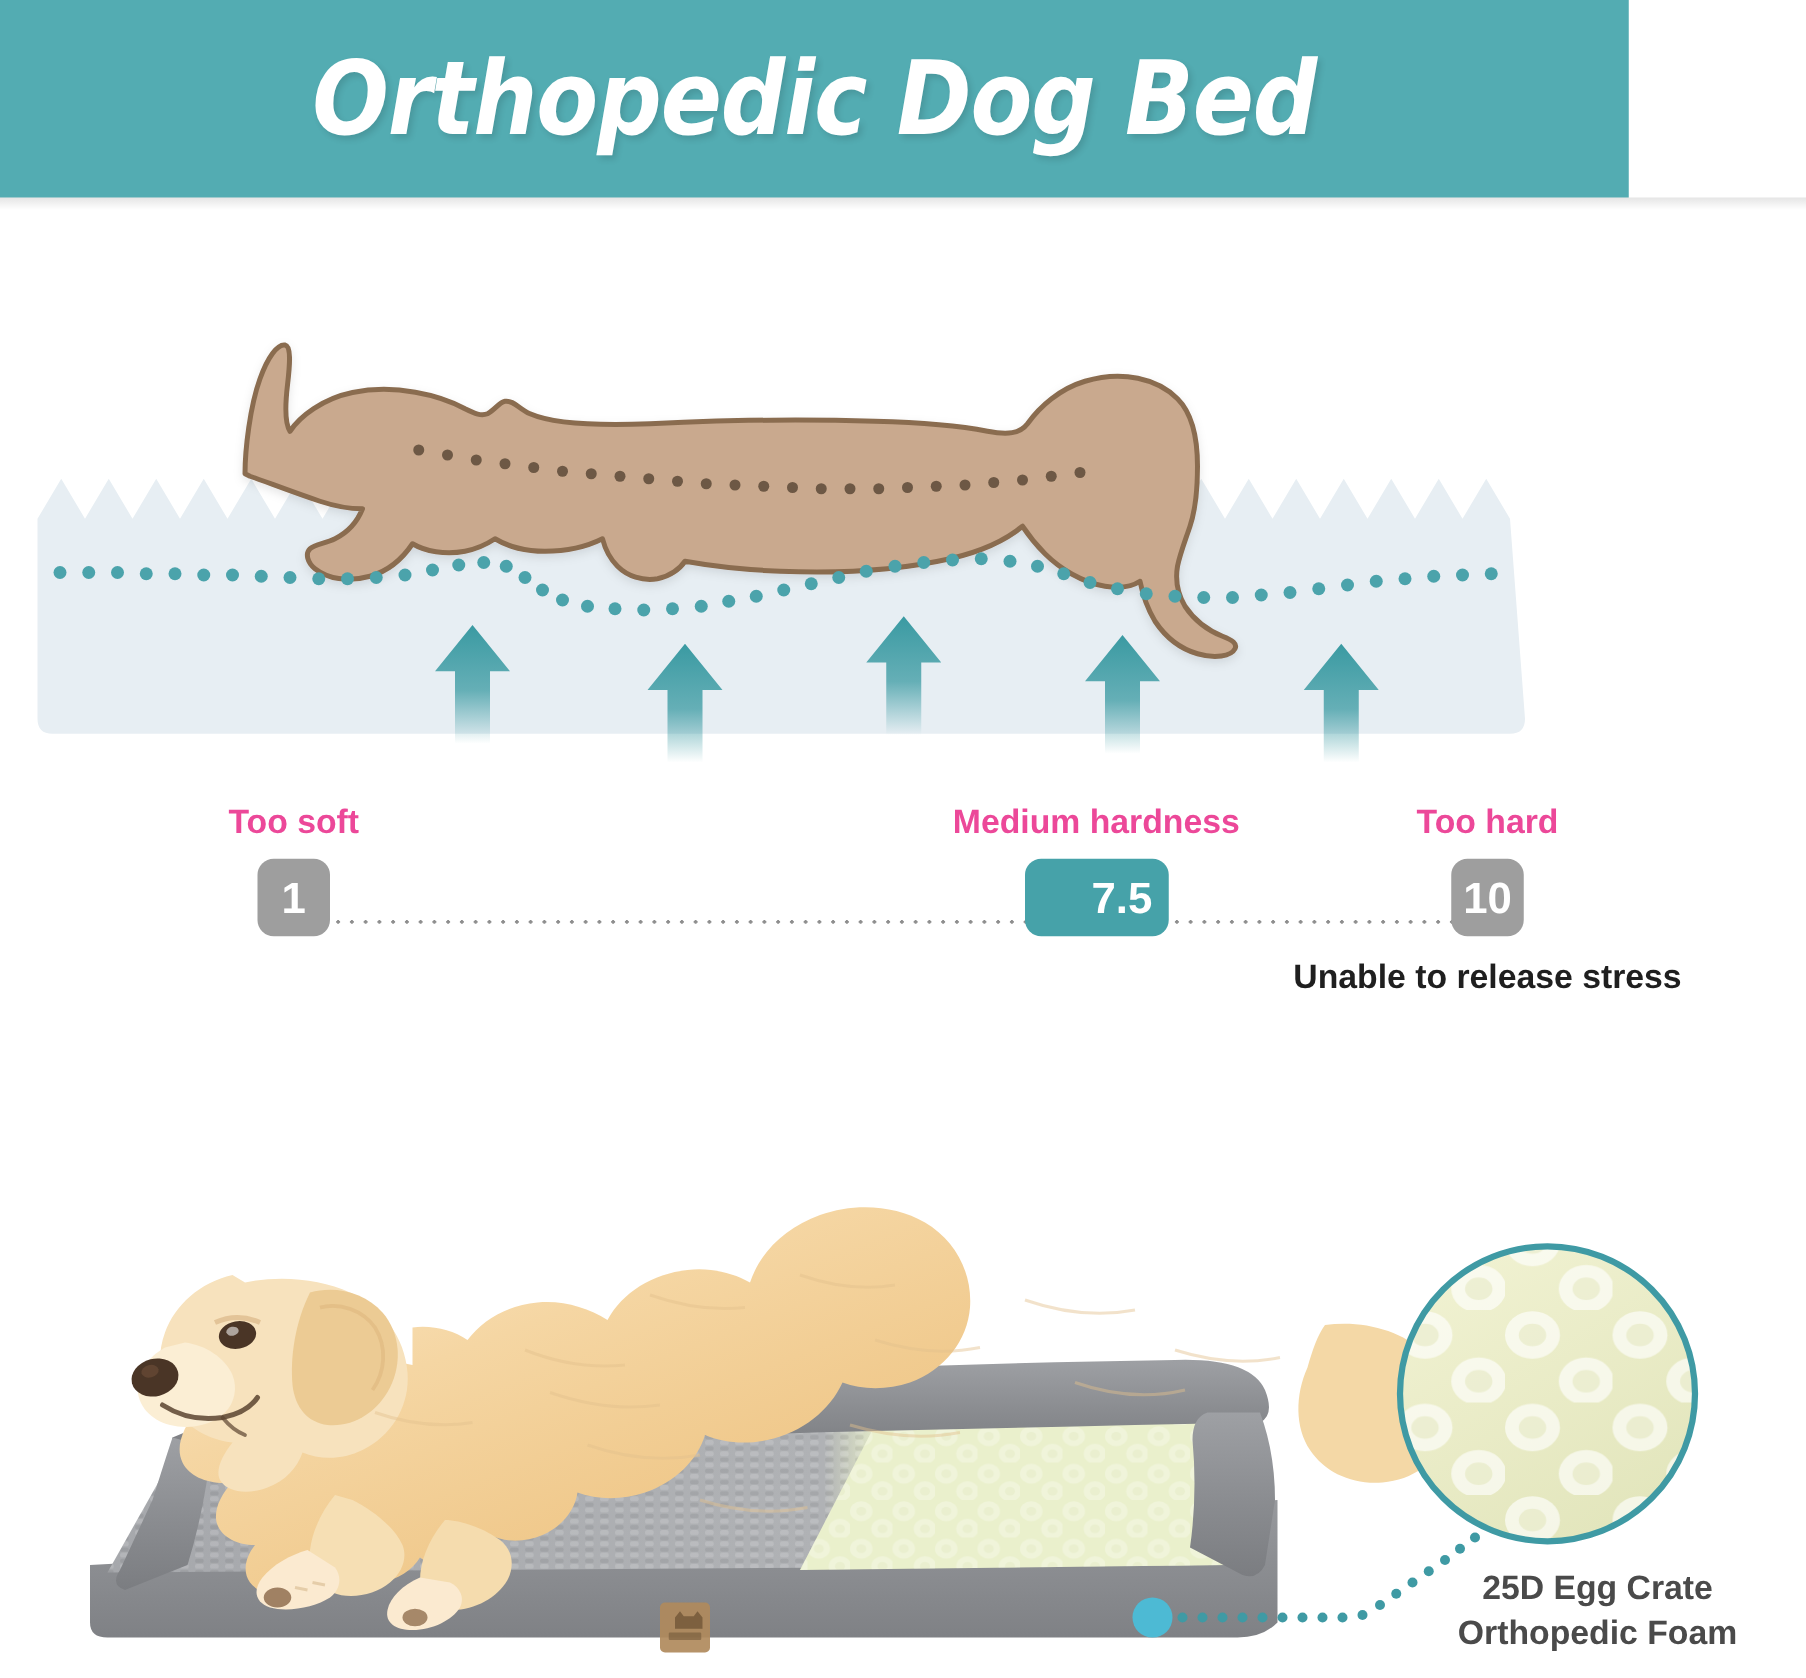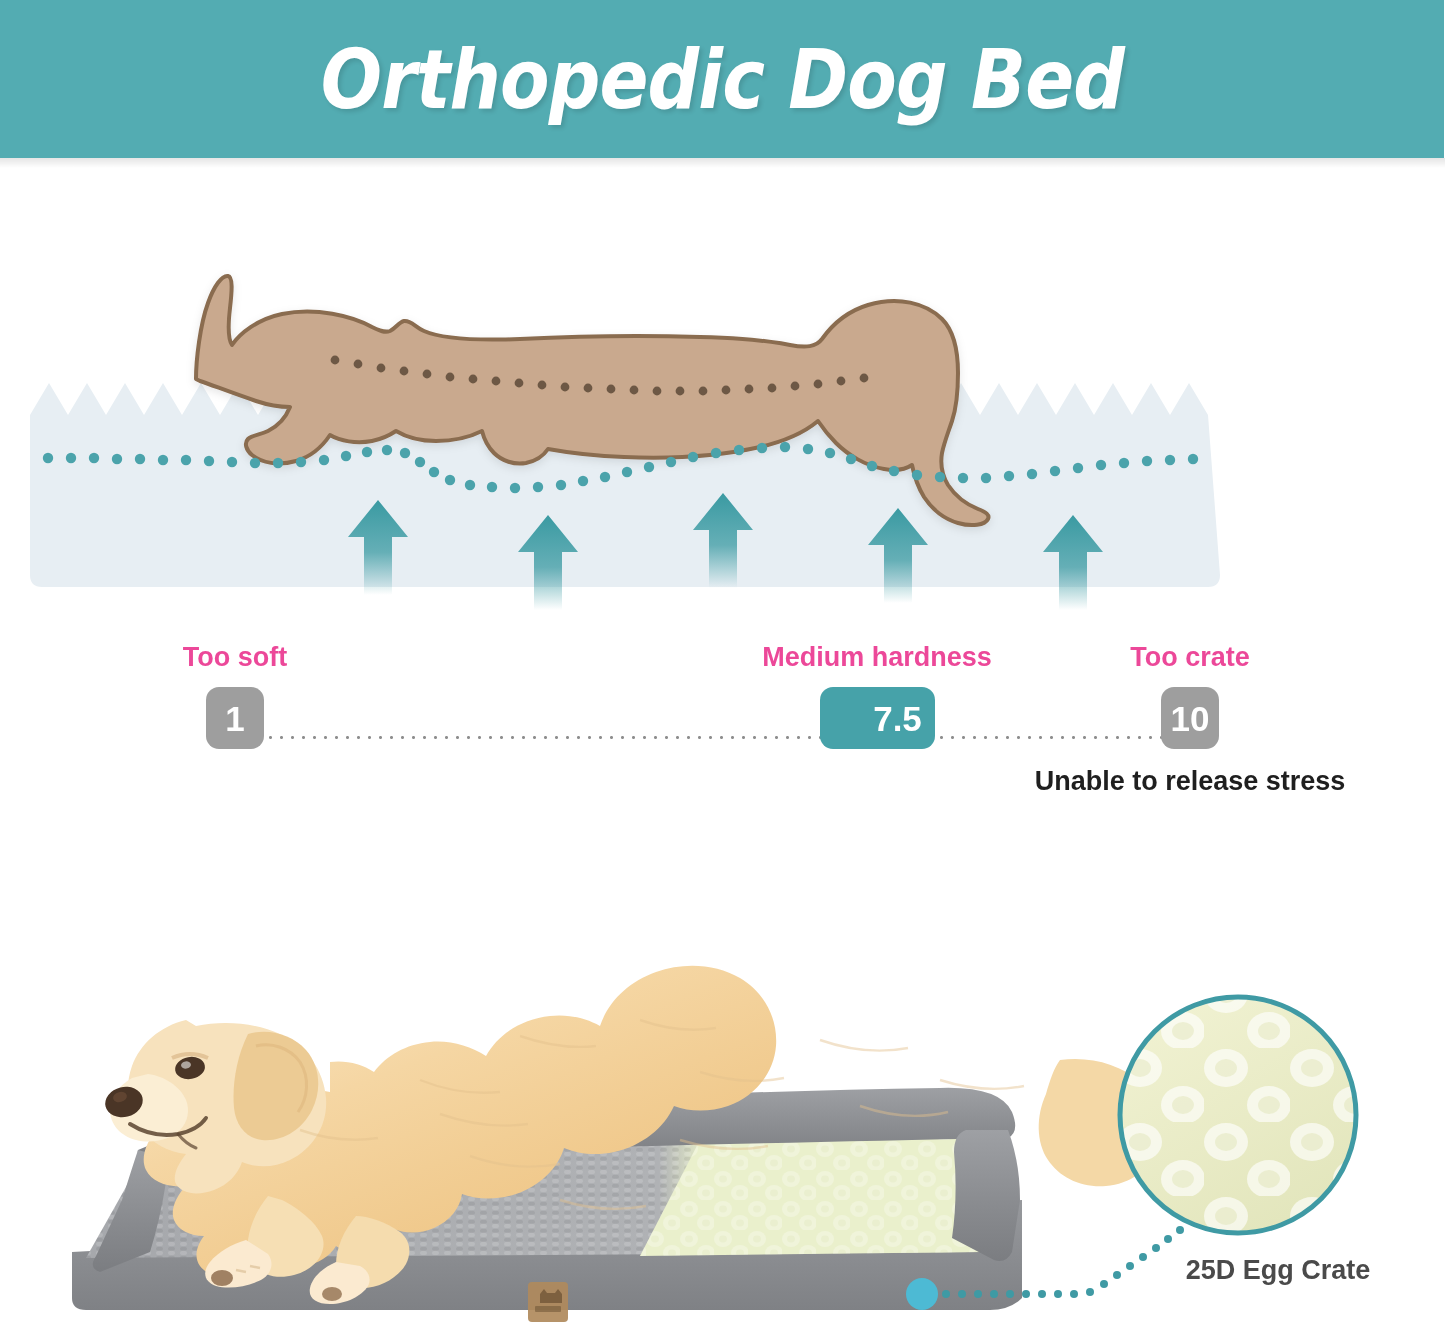--- a/index.html
+++ b/index.html
@@ -6,21 +6,21 @@
   body{
     width:1445px;height:1342px;
     background:#ffffff;
     font-family:"Liberation Sans", sans-serif;
     overflow:hidden;
     position:relative;
   }
 
   
   .banner{
-    position:absolute;left:0;top:0;width:1444px;height:158px;
+    position:absolute;left:0;top:0;width:1303px;height:158px;
     background:#53acb2;
     display:flex;align-items:center;justify-content:center;
   }
   .banner-title{
     color:#ffffff;
     font-family:"DejaVu Sans", sans-serif;
     font-size:82px;
     font-weight:bold;
     font-style:italic;
     letter-spacing:-1px;
@@ -277,21 +277,21 @@
     <div class="stop-top">Too soft</div>
     <div class="badge gray">1</div>
   </div>
 
   <div class="stop" id="stop-medium">
     <div class="stop-top">Medium hardness</div>
     <div class="badge teal wide">7.5</div>
   </div>
 
   <div class="stop" id="stop-hard">
-    <div class="stop-top">Too crate</div>
+    <div class="stop-top">Too hard</div>
     <div class="badge gray">10</div>
     <div class="stop-bottom">Unable to release stress</div>
   </div>
 </div>
 
 <div class="photo">
   <svg width="1445" height="442" viewBox="0 0 1445 442" xmlns="http://www.w3.org/2000/svg">
     <defs>
       <linearGradient id="bolsterG" x1="0" y1="0" x2="0" y2="1">
         <stop offset="0%" stop-color="#9ea0a4"></stop>
@@ -514,13 +514,14 @@
     <defs>
       <clipPath id="insetClipLocal">
           <circle cx="1238" cy="215" r="118"></circle>
         </clipPath>
     </defs>
   </svg>
 </div>
 
 <div class="callout-text">
   <div>25D Egg Crate</div>
+  <div>Orthopedic Foam</div>
 </div>
 
 </body></html>

